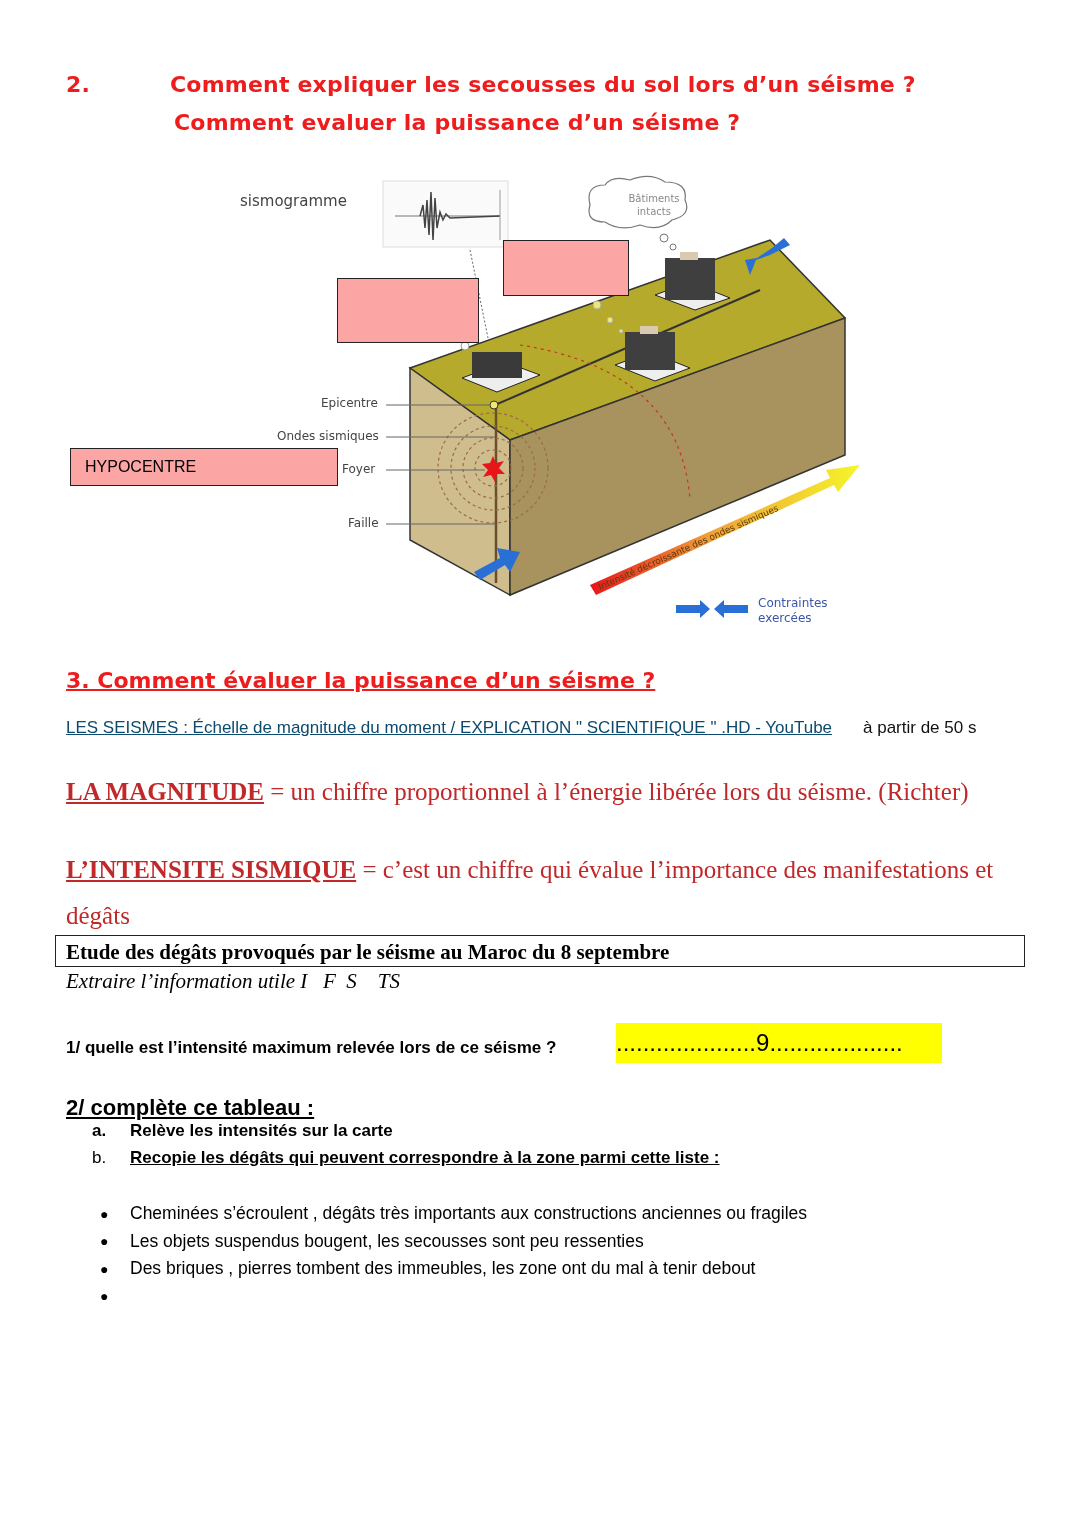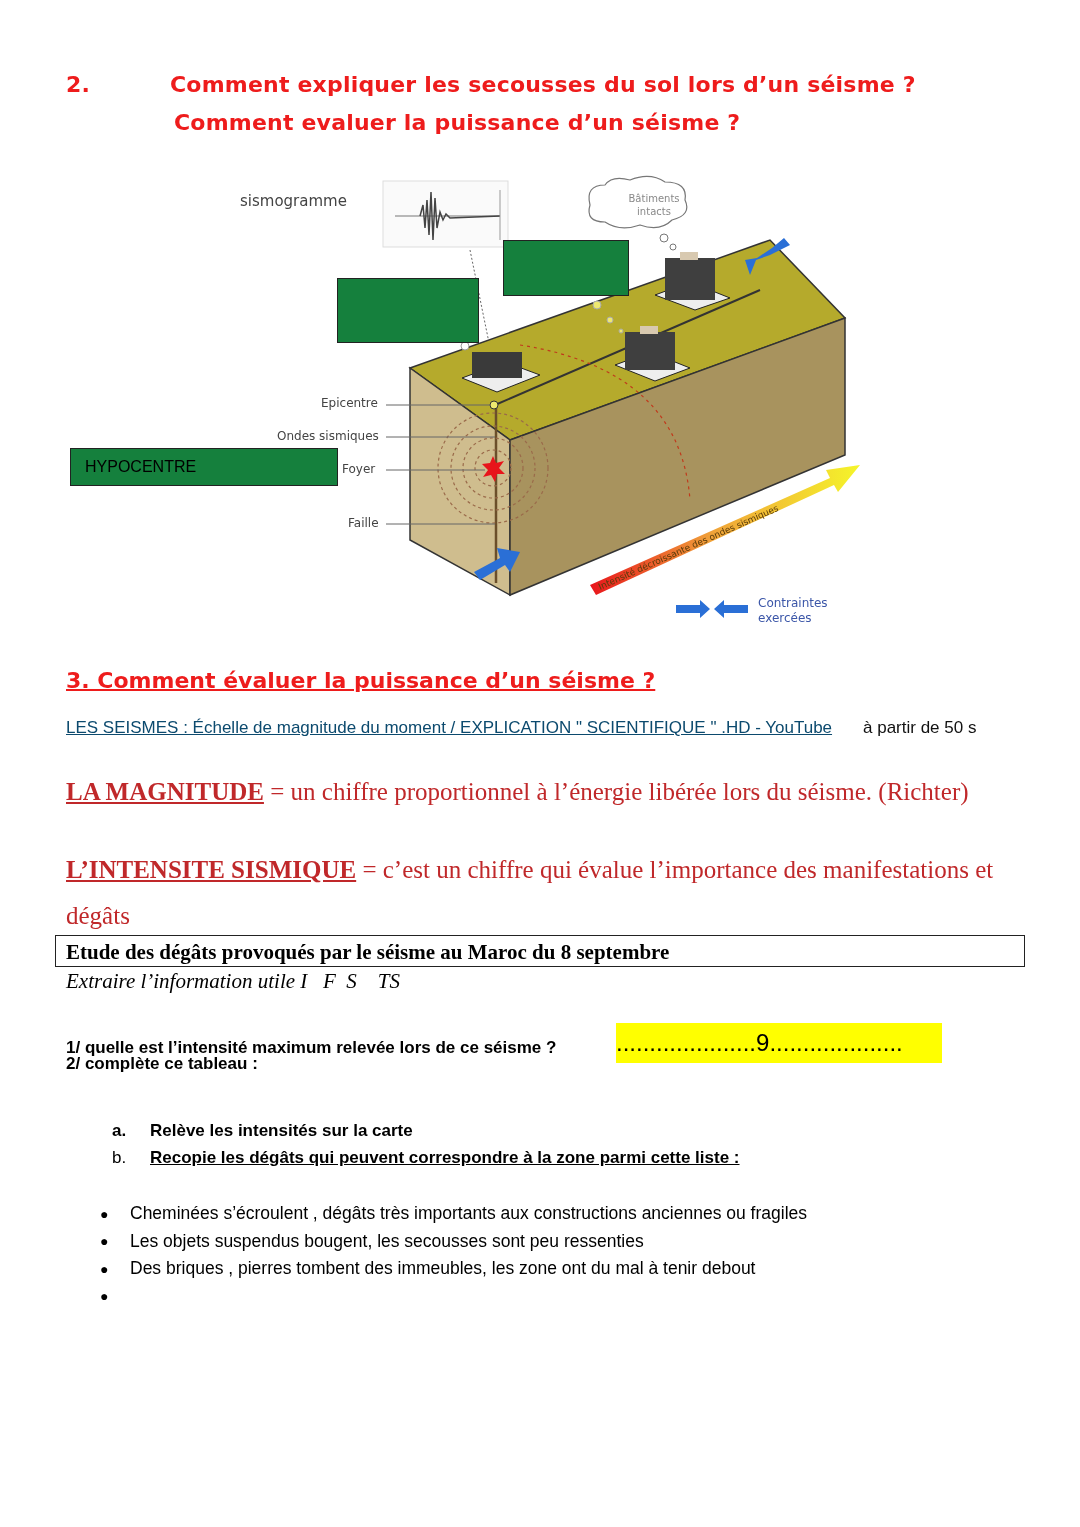--- a/index.html
+++ b/index.html
@@ -11,43 +11,43 @@
   
   .h-comic { font-family: "DejaVu Sans", sans-serif; font-weight: bold; color: #ee1c1c; font-size: 22px; letter-spacing: 0.2px; }
   #sec2-num { left: 66px; top: 72px; }
   #sec2-line1 { left: 170px; top: 72px; }
   #sec2-line2 { left: 174px; top: 110px; }
 
   
   #diagram { left: 60px; top: 170px; width: 820px; height: 470px; }
   .diag-label { font-family: "DejaVu Sans", sans-serif; font-size: 12px; color: #444; }
   .diag-label-blue { font-family: "DejaVu Sans", sans-serif; font-size: 12px; color: #3b56a8; }
-  .answer-box { position: absolute; border: 1.5px solid #222; background: #15803d; }
+  .answer-box { position: absolute; border: 1.5px solid #222; background: #fca5a5; }
   #hypo-box { left: 70px; top: 448px; width: 268px; height: 38px; font-family: "Liberation Sans", sans-serif; font-size: 16px; padding: 9px 14px; }
   #empty-box-1 { left: 337px; top: 278px; width: 142px; height: 65px; }
   #empty-box-2 { left: 503px; top: 240px; width: 126px; height: 56px; }
 
   
   #sec3-title { left: 66px; top: 668px; font-family: "DejaVu Sans", sans-serif; font-weight: bold; color: #ee1c1c; font-size: 22px; text-decoration: underline; text-decoration-thickness: 2px; }
   #video-link { left: 66px; top: 718px; font-family: "Liberation Sans", sans-serif; font-size: 17px; color: #0c4a6e; text-decoration: underline; }
   #video-note { left: 863px; top: 718px; font-family: "Liberation Sans", sans-serif; font-size: 17px; color: #111; }
 
   .def { font-family: "Liberation Serif", serif; font-size: 25px; color: #c0282a; }
   .def b { text-decoration: underline; font-weight: bold; }
   #def-magnitude { left: 66px; top: 778px; }
   #def-intensite { left: 66px; top: 847px; width: 960px; line-height: 46px; }
 
   #etude-box { left: 55px; top: 935px; width: 970px; height: 32px; border: 1.5px solid #222; border-bottom-width: 1px; padding: 4px 10px; font-family: "Liberation Serif", serif; font-weight: bold; font-size: 21px; }
   #extraire { left: 66px; top: 969px; font-family: "Liberation Serif", serif; font-style: italic; font-size: 21px; white-space: pre; }
 
   #q1 { left: 66px; top: 1038px; font-family: "Liberation Sans", sans-serif; font-weight: bold; font-size: 17px; }
   #q1-answer { left: 616px; top: 1023px; width: 326px; height: 40px; background: #ffff00; font-family: "Liberation Sans", sans-serif; font-size: 24px; line-height: 40px; white-space: nowrap; overflow: hidden; }
 
-  #q2 { left: 66px; top: 1054px; font-family: "Liberation Sans", sans-serif; font-weight: bold; font-size: 17px; }
-  .sub { left: 92px; font-family: "Liberation Sans", sans-serif; font-size: 17px; font-weight: bold; margin-left: 20px; }
+  #q2 { left: 66px; top: 1095px; font-family: "Liberation Sans", sans-serif; font-weight: bold; font-size: 22px; text-decoration: underline; }
+  .sub { left: 92px; font-family: "Liberation Sans", sans-serif; font-size: 17px; font-weight: bold; }
   .sub .lt { display: inline-block; width: 38px; }
   #q2a { top: 1121px; }
   #q2b { top: 1148px; text-decoration: underline; }
 
   .bullet-list { left: 100px; top: 1200px; font-family: "Liberation Sans", sans-serif; font-size: 17.5px; }
   .bullet-item { height: 27.5px; display: flex; align-items: center; }
   .bullet-dot { width: 30px; font-size: 14px; }
 </style>
 </head>
 <body>

